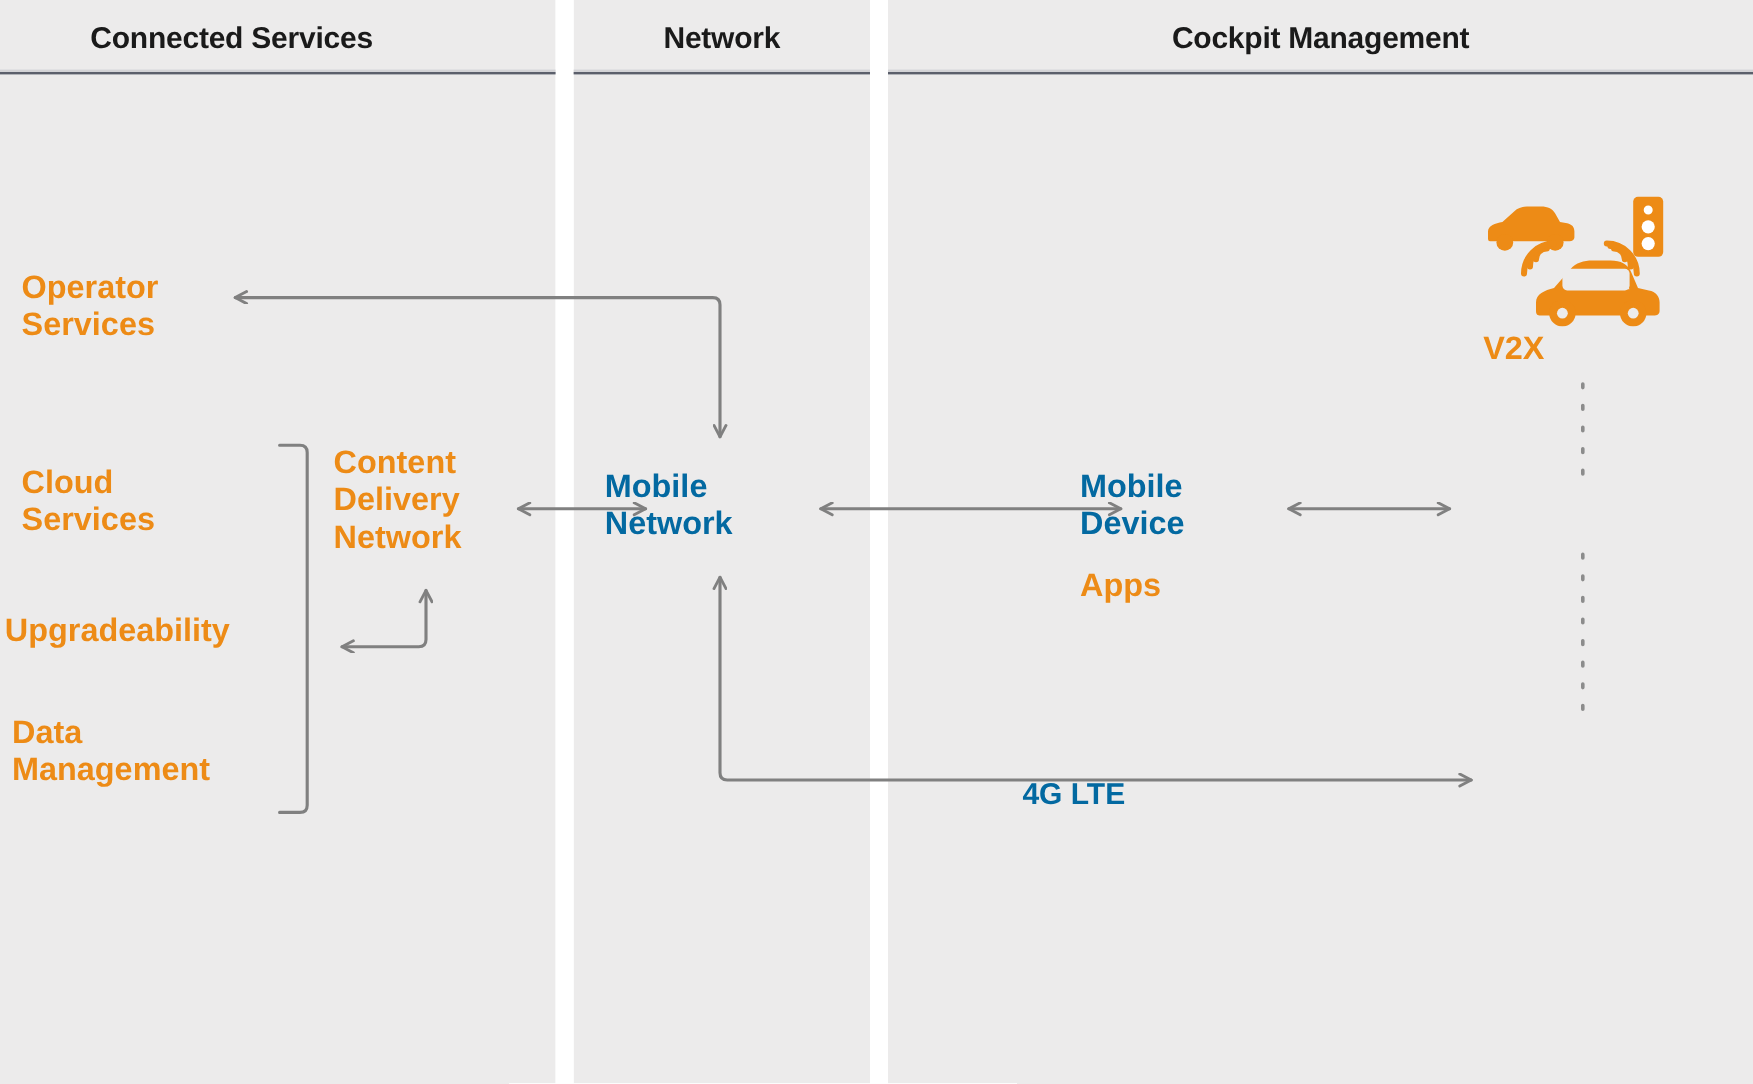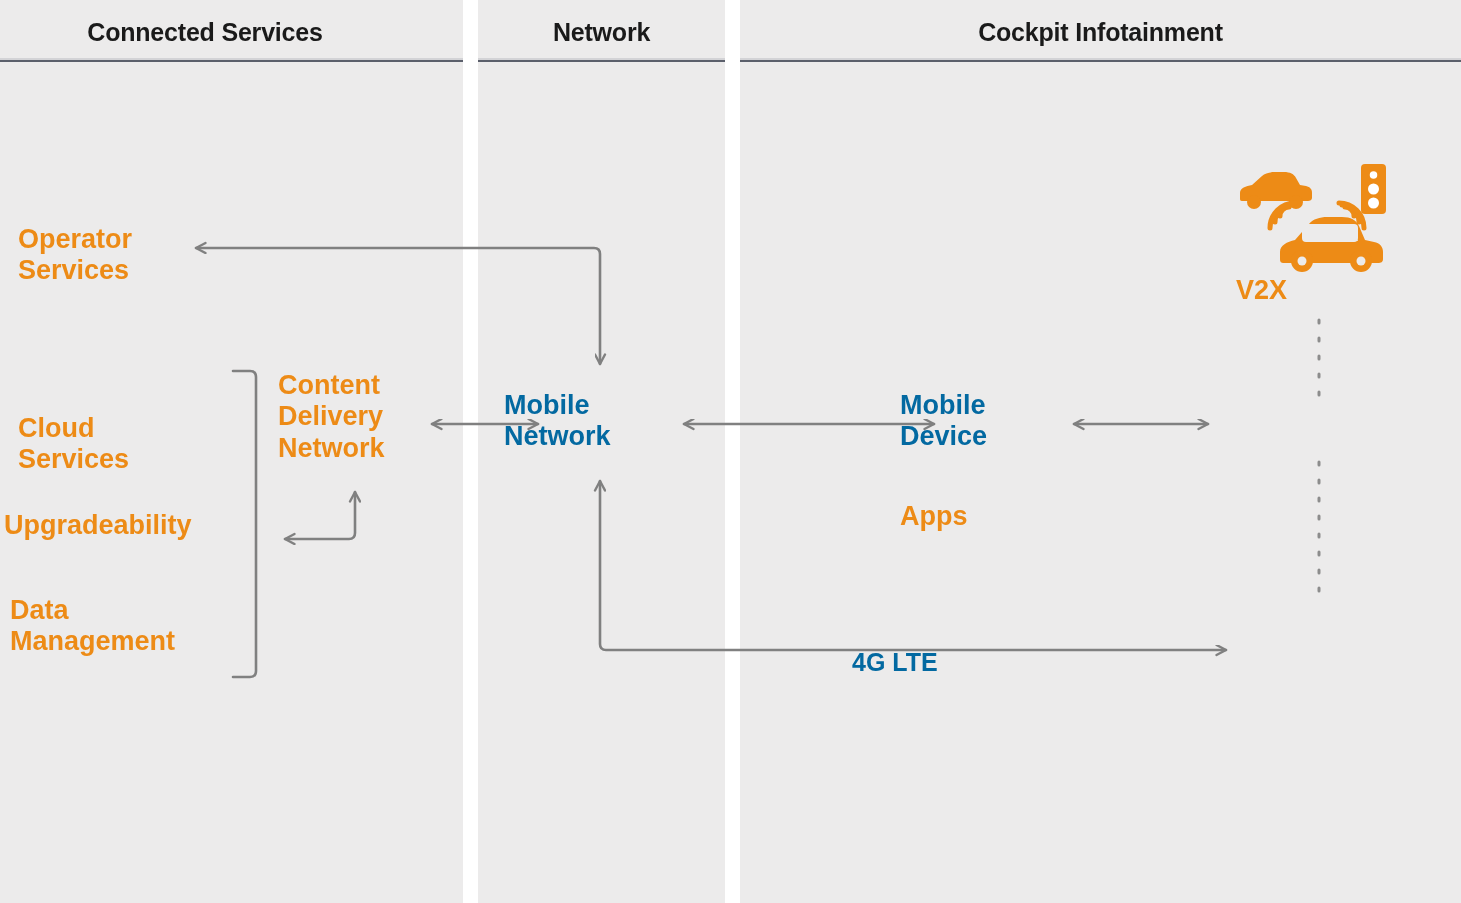--- a/index.html
+++ b/index.html
@@ -30,21 +30,21 @@
   .header-title {
     position: absolute;
     top: 18px;
     text-align: center;
     font-size: 25px;
     font-weight: bold;
     color: #1a1a1a;
     letter-spacing: -0.2px;
     white-space: nowrap;
   }
-  #title-connected { left: 0px;   width: 386px; padding-left: 12px; }
+  #title-connected { left: 0px;   width: 386px; }
   #title-network   { left: 478px; width: 247px; }
   #title-cockpit   { left: 740px; width: 721px; }
 
   #header-rule {
     position: absolute;
     left: 0;
     top: 60px;
     width: 1461px;
     height: 2px;
     background: #5b5f6b;
@@ -74,27 +74,27 @@
     text-align: left;
     font-weight: bold;
     line-height: 1.16;
     white-space: pre-line;
     z-index: 5;
   }
   .orange { color: #ed8b16; }
   .black  { color: #0369a1; }
 
   #n-operator      { left: 18px;  top: 224px; width: 202px; font-size: 27px; }
-  #n-cloud         { left: 18px;  top: 387px; width: 202px; font-size: 27px; margin-top: 26px; }
+  #n-cloud         { left: 18px;  top: 387px; width: 202px; font-size: 27px; }
   #n-upgrade       { left: 4px;   top: 510px; width: 230px; font-size: 27px; }
   #n-data          { left: 10px;  top: 595px; width: 218px; font-size: 27px; }
   #n-cdn           { left: 278px; top: 370px; width: 156px; font-size: 27px; }
   #n-mobilenet     { left: 504px; top: 390px; width: 205px; font-size: 27px; }
   #n-mobiledevice  { left: 900px; top: 390px; width: 197px; font-size: 27px; }
-  #n-apps          { left: 900px; top: 473px; width: 197px; font-size: 27px; margin-top: 28px; }
+  #n-apps          { left: 900px; top: 473px; width: 197px; font-size: 27px; }
   #n-v2x           { left: 1236px; top: 275px; width: 168px; font-size: 27px; }
   #n-infotainment  { left: 1214px; top: 410px; width: 212px; font-size: 27px; }
   #n-gateway       { left: 1232px; top: 610px; width: 176px; font-size: 27px; }
   #n-4glte         { left: 852px; top: 648px; width: 132px; font-size: 25px; }
 
   
   #vectors {
     position: absolute;
     left: 0; top: 0;
     width: 1461px; height: 903px;
@@ -121,21 +121,21 @@
   <div class="col" id="col-cockpit"></div>
 
   <div id="header-rule-soft"></div>
   <div id="header-rule"></div>
 
   <div class="gap" id="gap-1"></div>
   <div class="gap" id="gap-2"></div>
 
   <div class="header-title" id="title-connected">Connected Services</div>
   <div class="header-title" id="title-network">Network</div>
-  <div class="header-title" id="title-cockpit">Cockpit Infotainment</div>
+  <div class="header-title" id="title-cockpit">Cockpit Management</div>
 
   <svg id="vectors" viewBox="0 0 1461 903">
     <defs>
       <marker id="ah" markerWidth="14" markerHeight="14" refX="11.5" refY="5.5" orient="auto" markerUnits="userSpaceOnUse">
         <path d="M 2,0.5 L 11.5,5.5 L 2,10.5" fill="none" stroke="#808080" stroke-width="2.4" stroke-linecap="round" stroke-linejoin="round"></path>
       </marker>
       <marker id="ah-start" markerWidth="14" markerHeight="14" refX="2.5" refY="5.5" orient="auto" markerUnits="userSpaceOnUse">
         <path d="M 12,0.5 L 2.5,5.5 L 12,10.5" fill="none" stroke="#808080" stroke-width="2.4" stroke-linecap="round" stroke-linejoin="round"></path>
       </marker>
     </defs>

